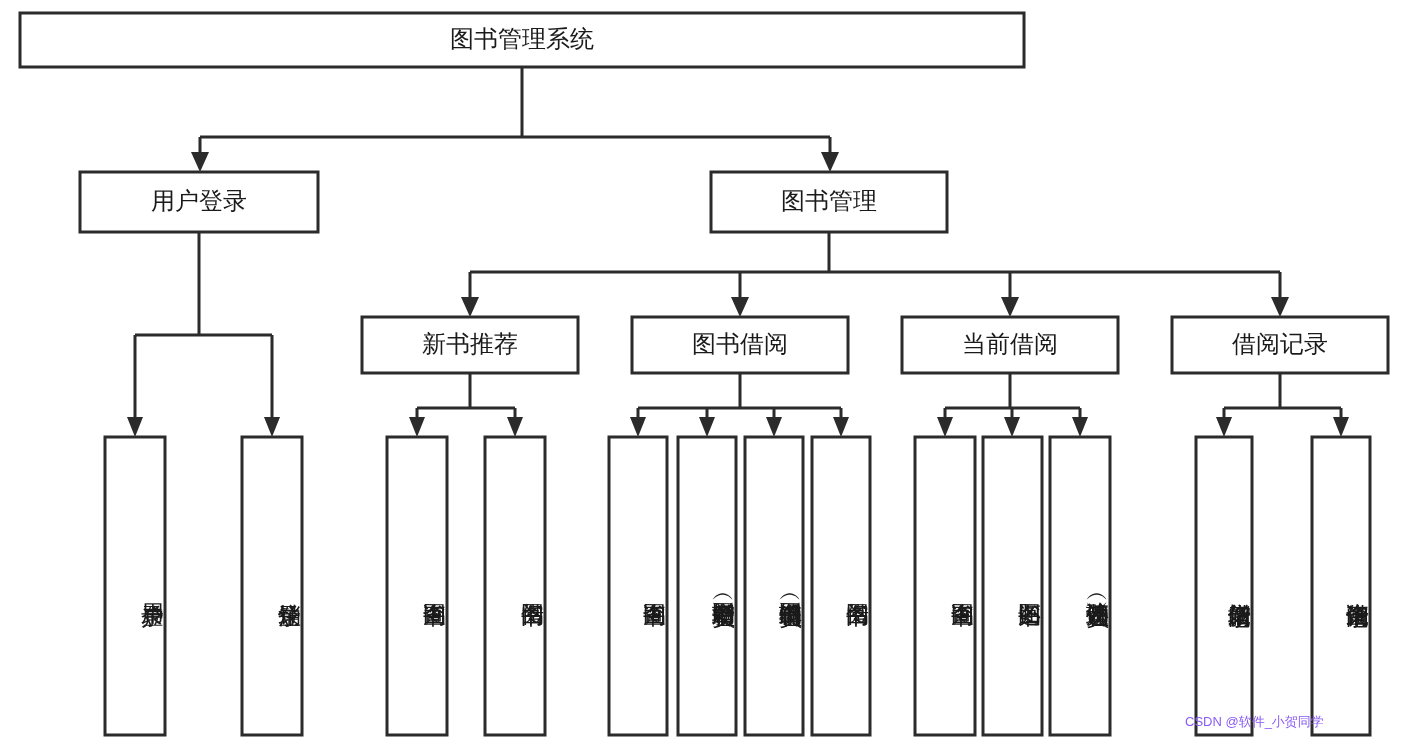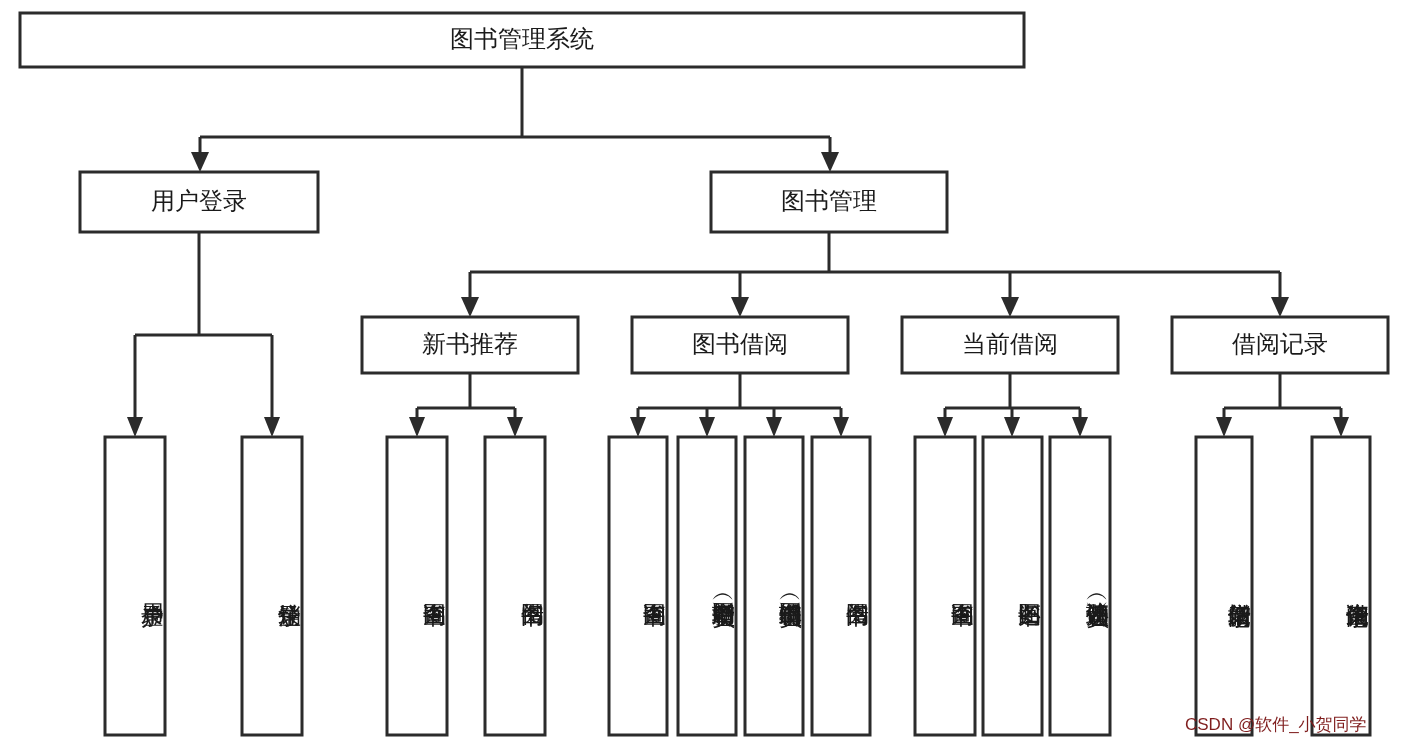--- a/index.html
+++ b/index.html
@@ -63,22 +63,22 @@
     display: flex;
     align-items: flex-start;
     justify-content: center;
     letter-spacing: 0.5px;
     pointer-events: none;
     box-sizing: border-box;
   }
   .watermark {
     position: absolute;
     font-family: "Liberation Sans", "DejaVu Sans", sans-serif;
-    font-size: 17px;
-    color: #7f1d1d;
+    font-size: 13px;
+    color: #8b5cf6;
     white-space: nowrap;
     left: 1185px;
     top: 713px;
   }
 </style>
 </head>
 <body>
 
 <div id="diagram-root">
 

